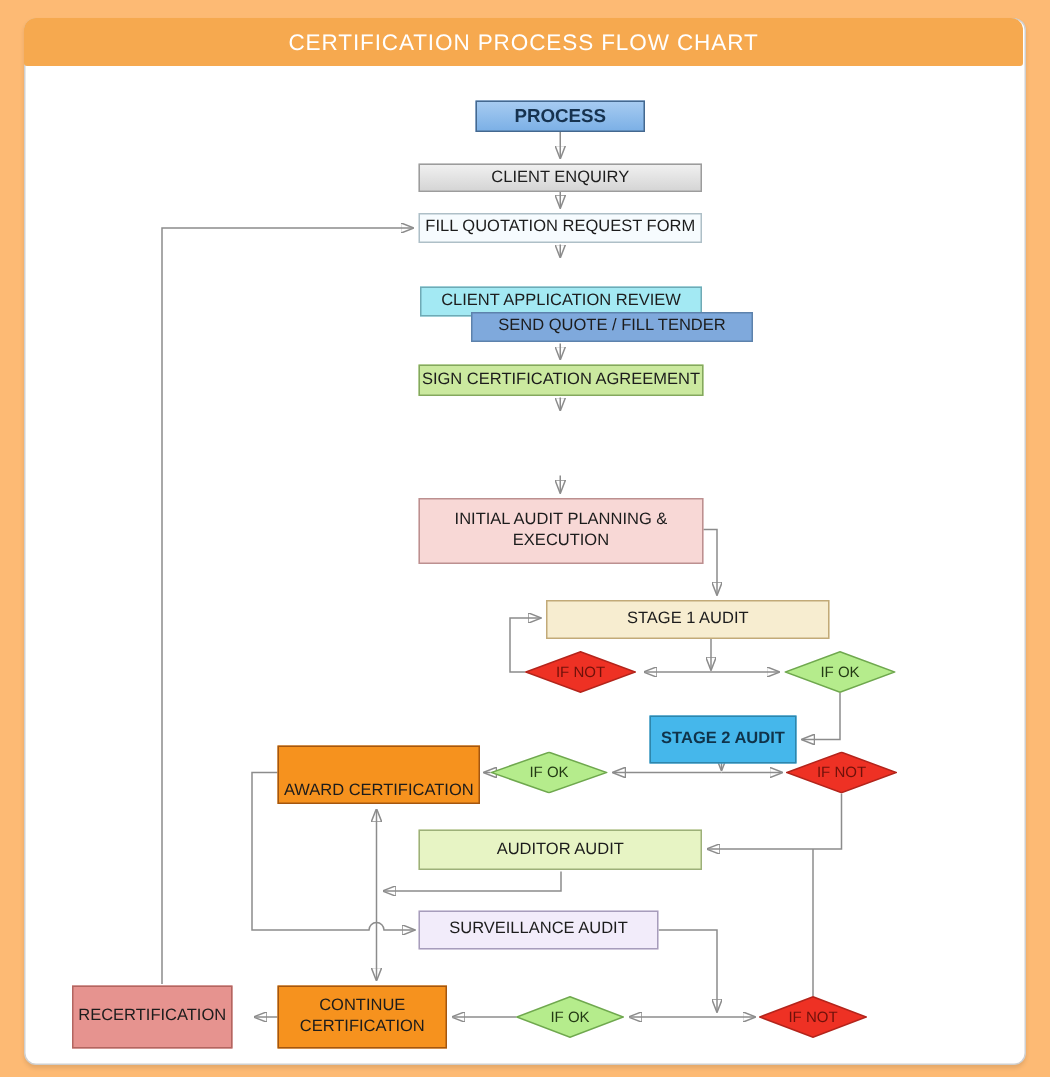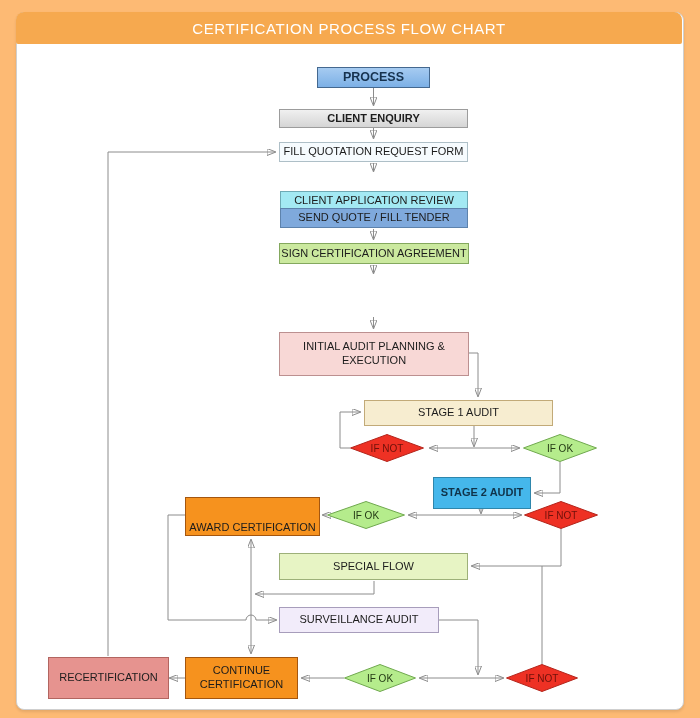--- a/index.html
+++ b/index.html
@@ -23,21 +23,21 @@
     display:flex;flex-direction:column;align-items:center;justify-content:center;
     font-size:11px;color:#1c1c1c;text-align:center;line-height:1.25;
   }
   .nl{display:block;white-space:nowrap;}
   .nl2{display:block;white-space:nowrap;font-size:10px;}
   
   .nb-process{border-color:#44688F;background-image:linear-gradient(#A6CBF1,#7CB0E6)!important;font-weight:bold;font-size:12.5px;color:#16324F;}
   .nb-enquiry{border-color:#9C9C9C;background-image:linear-gradient(#F0F0F0,#D5D5D5)!important;}
   .nb-quotation{border-color:#AEBFC7;}
   .nb-review{border-color:#6FAAB5;}
-  .nb-send{border-color:#5D82AC;}
+  .nb-send{border-color:#5D82AC;margin-left:34px;}
   .nb-sign{border-color:#84A85E;}
   .nb-ascertain{border-color:#746796;}
   .nb-initial{border-color:#BC9090;}
   .nb-stage1{border-color:#C2AA78;}
   .nb-stage2{border-color:#2E86AC;color:#10334A;font-weight:bold;}
   .nb-award{border-color:#A4560F;justify-content:flex-end;}
   .nb-special{border-color:#9DB079;}
   .nb-surveillance{border-color:#A79DBB;align-items:center;}
   .nb-continue{border-color:#A4560F;}
   .nb-recert{border-color:#B26560;}
@@ -95,21 +95,21 @@
     <path d="M478 678 L420 678" marker-end="url(#ah)"></path>
     <path d="M478 678 L503 678" marker-end="url(#ah)"></path>
     <path d="M344 678 L302 678" marker-end="url(#ah)"></path>
     <path d="M185 678 L170 678" marker-end="url(#ah)"></path>
     <path d="M108 656 L108 152 L275 152" marker-end="url(#ah)"></path>
   </svg>
 
   <div class="node nb-process" style="left: 317px; top: 67px; width: 113px; height: 21px; background: rgb(133, 184, 234);">
     <span class="nl">PROCESS</span>
   </div>
-  <div class="node nb-enquiry" style="left: 279px; top: 109px; width: 189px; height: 19px; background: rgb(224, 224, 224); font-weight: bold;">
+  <div class="node nb-enquiry" style="left: 279px; top: 109px; width: 189px; height: 19px; background: rgb(224, 224, 224);">
     <span class="nl">CLIENT ENQUIRY</span>
   </div>
   <div class="node nb-quotation" style="left: 279px; top: 142px; width: 189px; height: 20px; background: rgb(246, 251, 254);">
     <span class="nl">FILL QUOTATION REQUEST FORM</span>
   </div>
   <div class="node nb-review" style="left: 280px; top: 191px; width: 188px; height: 20px; background: rgb(163, 233, 243);">
     <span class="nl">CLIENT APPLICATION REVIEW</span>
   </div>
   <div class="node nb-send" style="left: 280px; top: 208px; width: 188px; height: 20px; background: rgb(127, 169, 220);">
     <span class="nl">SEND QUOTE / FILL TENDER</span>
@@ -124,30 +124,30 @@
   <div class="node nb-stage1" style="left: 364px; top: 400px; width: 189px; height: 26px; background: rgb(247, 237, 208);">
     <span class="nl">STAGE 1 AUDIT</span>
   </div>
   <div class="node nb-stage2" style="left: 433px; top: 477px; width: 98px; height: 32px; background: rgb(69, 183, 235);">
     <span class="nl">STAGE 2 AUDIT</span>
   </div>
   <div class="node nb-award" style="left: 185px; top: 497px; width: 135px; height: 39px; background: rgb(246, 146, 30);">
     <span class="nl">AWARD CERTIFICATION</span>
   </div>
   <div class="node nb-special" style="left: 279px; top: 553px; width: 189px; height: 27px; background: rgb(231, 244, 196);">
-    <span class="nl">SPECIAL FLOW</span>
+    <span class="nl">AUDITOR AUDIT</span>
   </div>
   <div class="node nb-surveillance" style="left: 279px; top: 607px; width: 160px; height: 26px; background: rgb(242, 236, 250);">
     <span class="nl">SURVEILLANCE AUDIT</span>
   </div>
   <div class="node nb-continue" style="left: 185px; top: 657px; width: 113px; height: 42px; background: rgb(246, 146, 30);">
     <span class="nl">CONTINUE</span>
     <span class="nl">CERTIFICATION</span>
   </div>
-  <div class="node nb-recert" style="left: 48px; top: 657px; width: 121px; height: 42px; background: rgb(230, 147, 143); align-items: center;">
+  <div class="node nb-recert" style="left: 48px; top: 657px; width: 107px; height: 42px; background: rgb(230, 147, 143); align-items: center;">
     <span class="nl">RECERTIFICATION</span>
   </div>
 
   <div class="diamond d-red" style="left:350px;top:434px;width:74px;height:28px">
     <svg viewBox="0 0 74 28">
         <polygon points="37,0.5 73.5,14 37,27.5 0.5,14" style="fill: rgb(238, 49, 36);"></polygon>
       </svg>
     <span class="dlabel">IF NOT</span>
   </div>
   <div class="diamond d-green" style="left:523px;top:434px;width:74px;height:28px">

